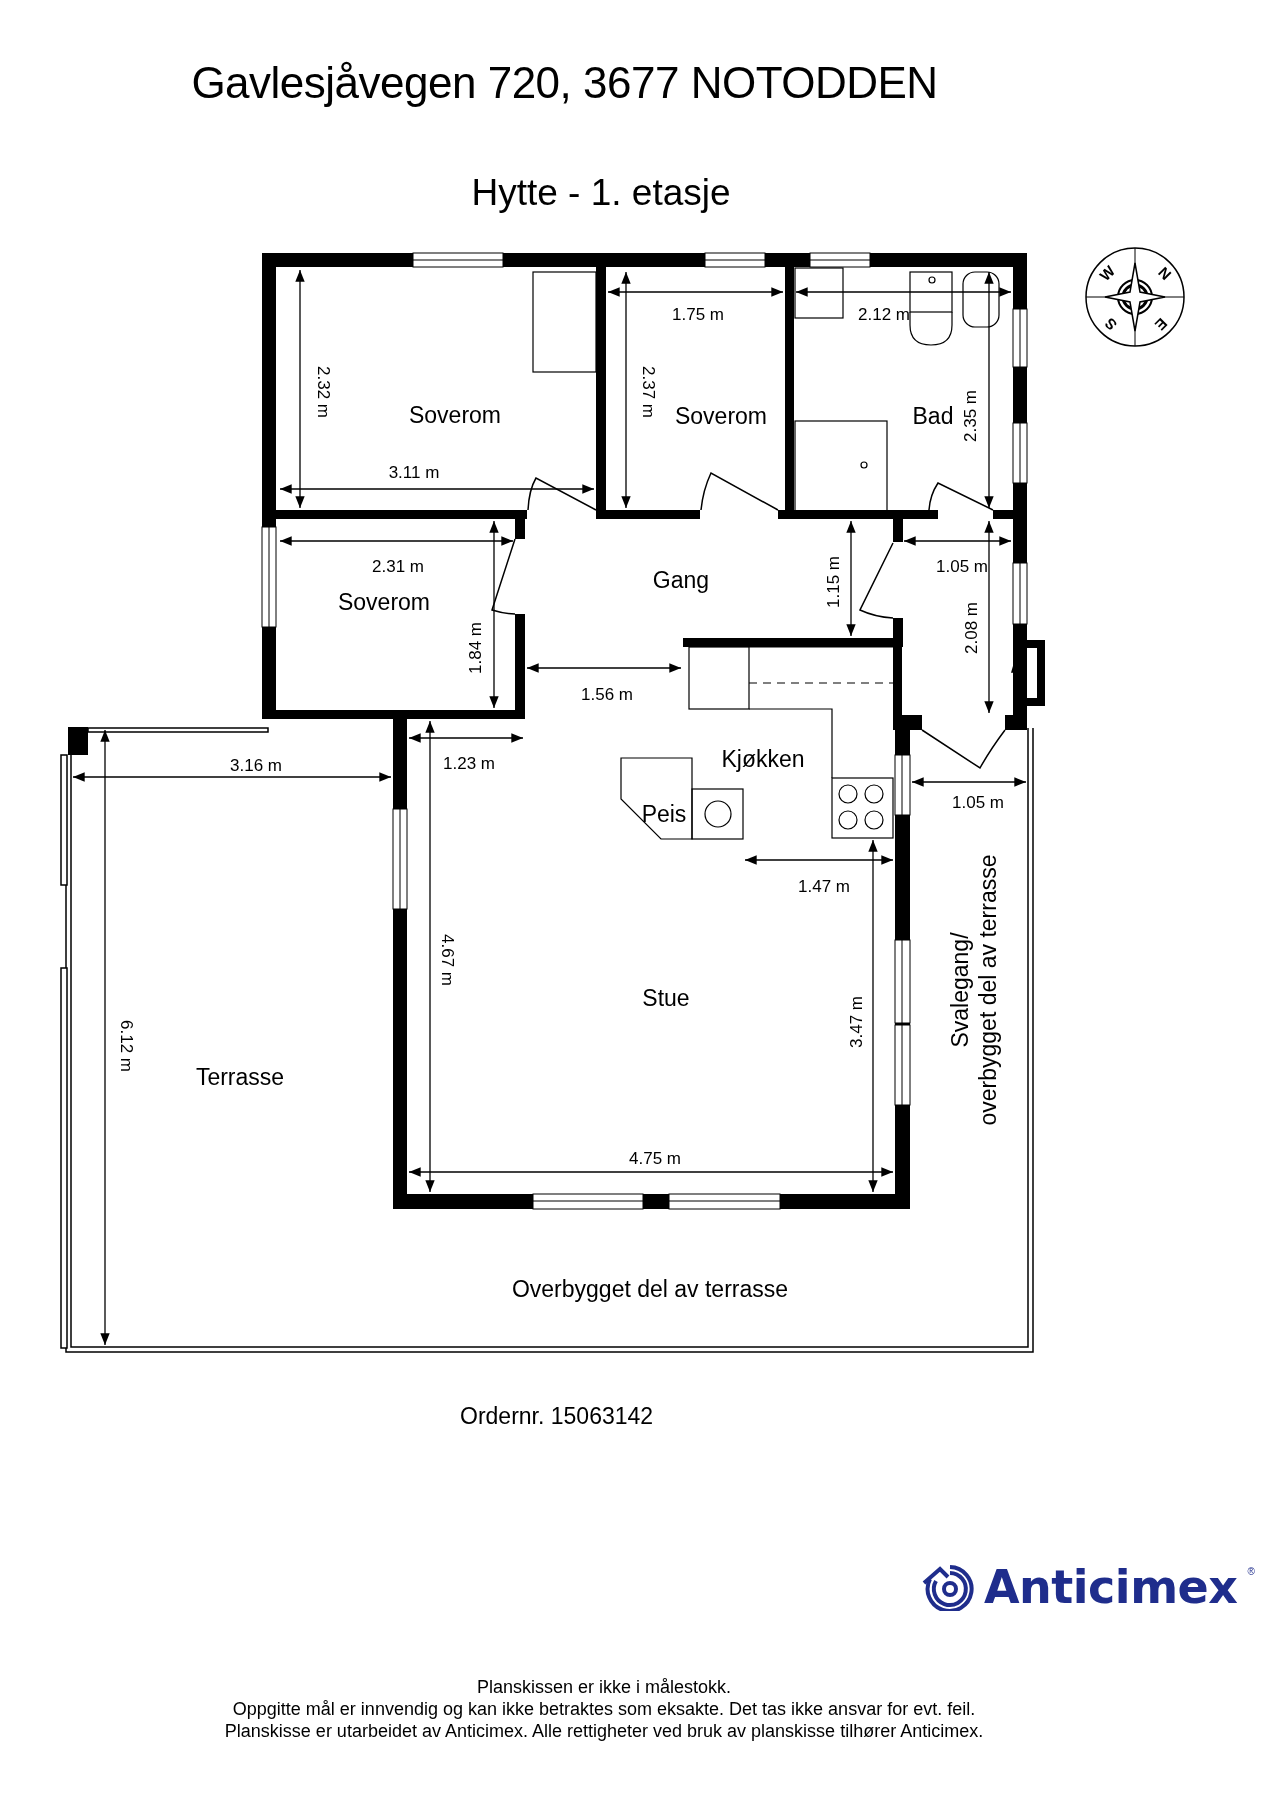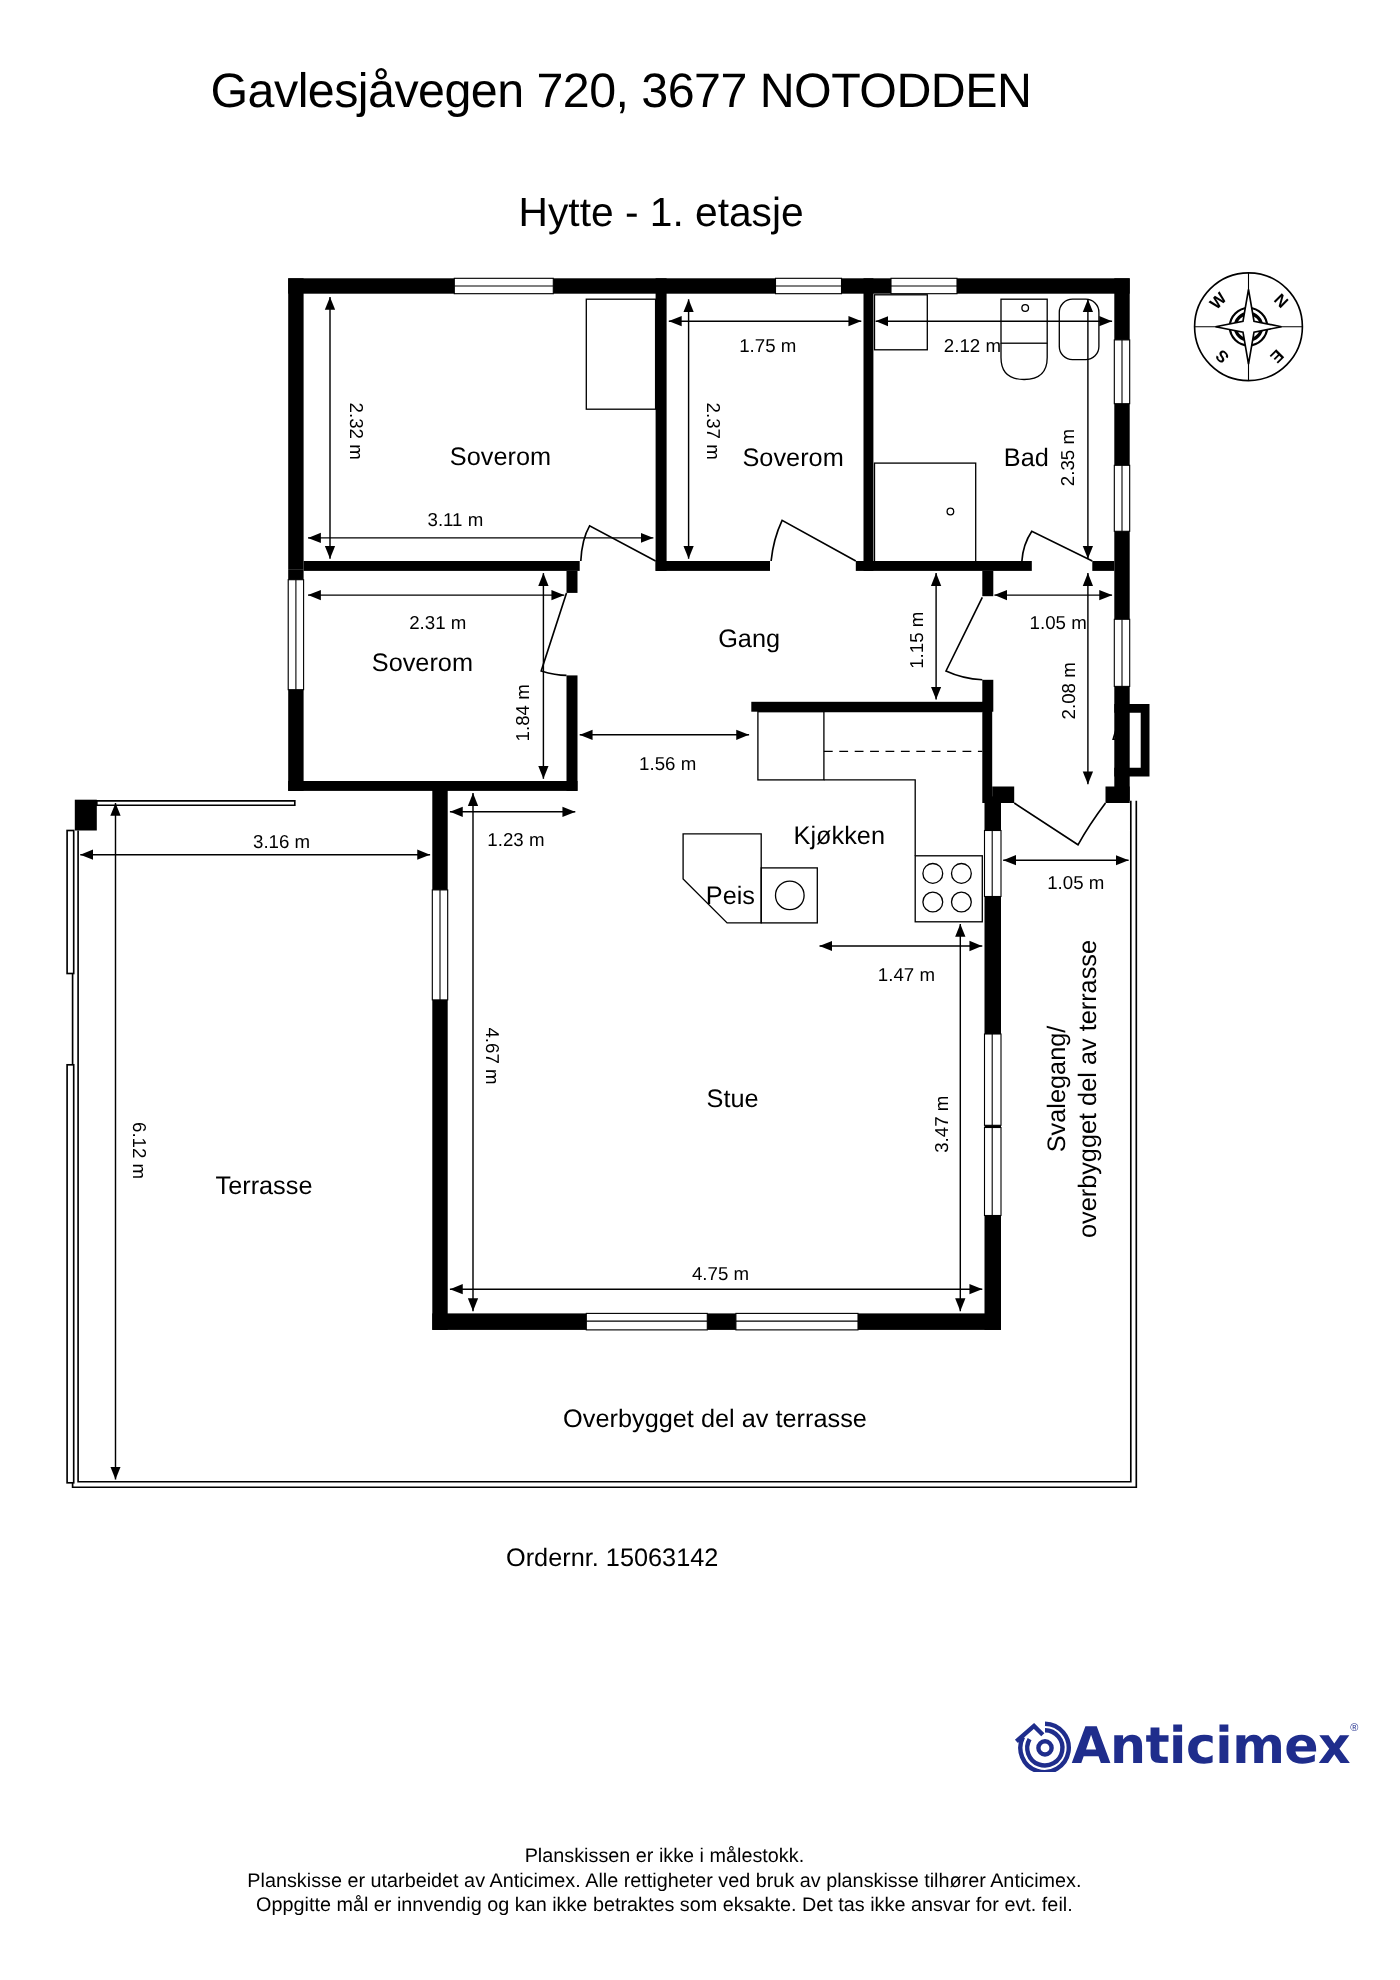--- a/index.html
+++ b/index.html
@@ -6,21 +6,21 @@
   body { width:1273px; height:1800px; position:relative; overflow:hidden;
          font-family:"Liberation Sans", sans-serif; color:#000; }
   .abs { position:absolute; }
   .title { left:0; width:1129px; top:58px; text-align:center; font-size:44px; letter-spacing:-0.5px; }
   .subtitle { left:0; width:1202px; top:172px; text-align:center; font-size:37px; }
   svg.plan { position:absolute; left:0; top:0; }
   .lbl { font-family:"Liberation Sans", sans-serif; fill:#000; }
   .room { font-size:23px; }
   .dim { font-size:17px; }
   .order { left:460px; top:1403px; font-size:23px; }
-  .logo { left:922px; top:1562px; height:50px; display:flex; align-items:center; }
+  .logo { left:922px; top:1562px; height:50px; display:flex; align-items:center; gap:10px; }
   .logo-text { font-size:46px; font-weight:bold; color:#1f2d8c; letter-spacing:-0.5px; font-family:"DejaVu Sans", sans-serif; }
   .reg { font-size:10px; color:#1f2d8c; position:relative; top:-16px; }
   .footer { left:0; width:1208px; top:1676px; text-align:center; font-size:18px; line-height:22px; }
   .footer div { white-space:nowrap; }
 </style>
 </head>
 <body>
 
 <div class="abs title">Gavlesjåvegen 720, 3677 NOTODDEN</div>
 <div class="abs subtitle">Hytte - 1. etasje</div>
@@ -222,15 +222,15 @@
       <path d="M28,4 A22,22 0 1 1 8,16"></path>
       <path d="M2,20 L18,6 L26,14"></path>
     </g>
   </svg>
   <span class="logo-text">Anticimex</span>
   <span class="reg">®</span>
 </div>
 
 <div class="abs footer">
   <div>Planskissen er ikke i målestokk.</div>
+  <div>Oppgitte mål er innvendig og kan ikke betraktes som eksakte. Det tas ikke ansvar for evt. feil.</div>
   <div>Planskisse er utarbeidet av Anticimex. Alle rettigheter ved bruk av planskisse tilhører Anticimex.</div>
-  <div>Oppgitte mål er innvendig og kan ikke betraktes som eksakte. Det tas ikke ansvar for evt. feil.</div>
 </div>
 
 </body></html>

